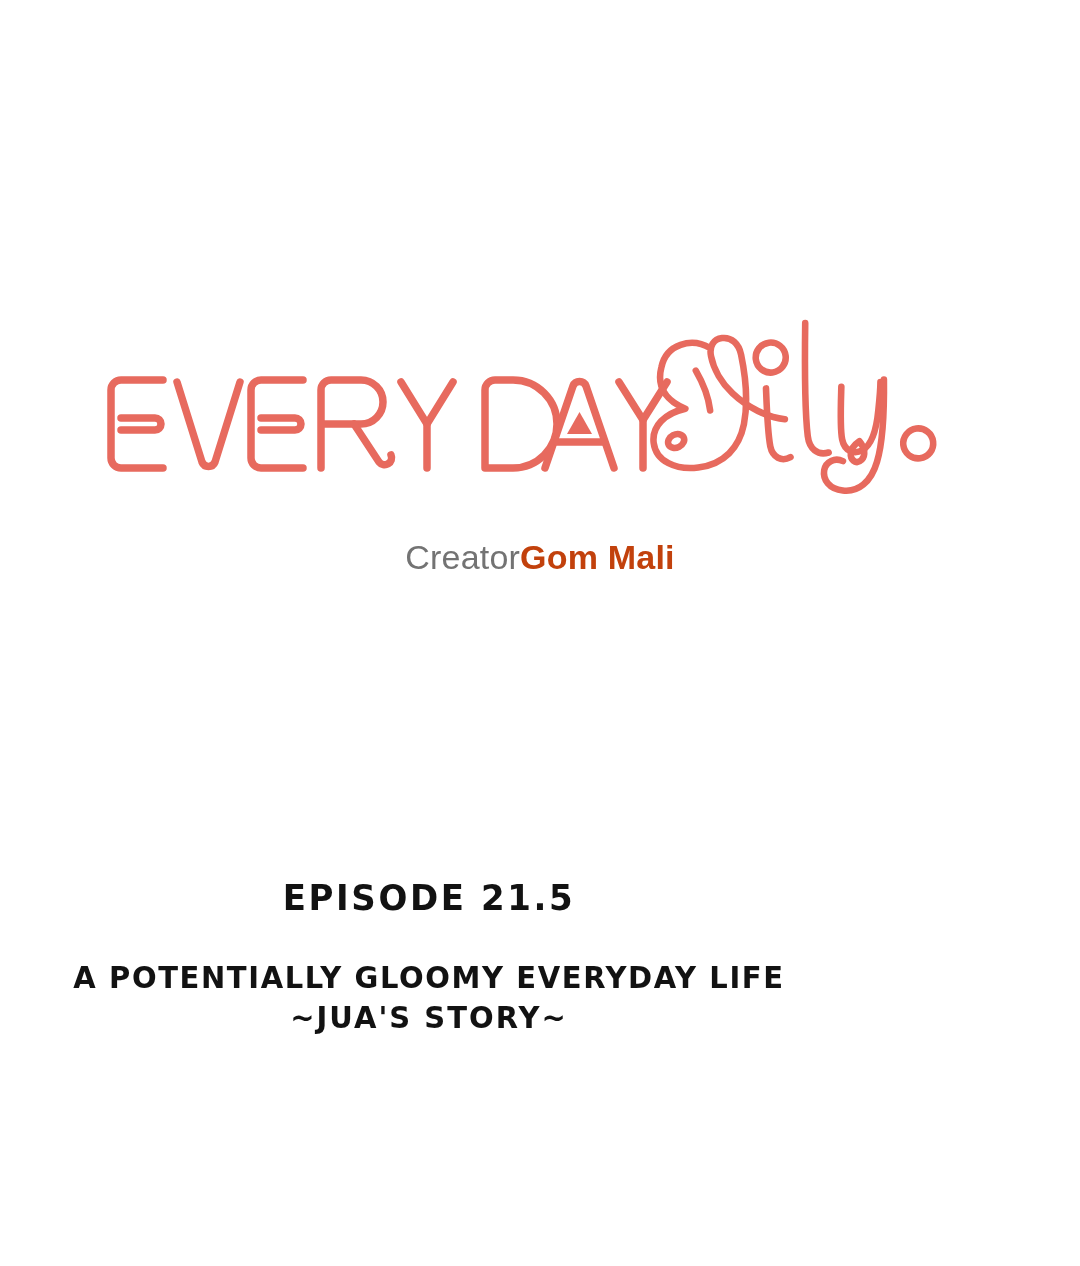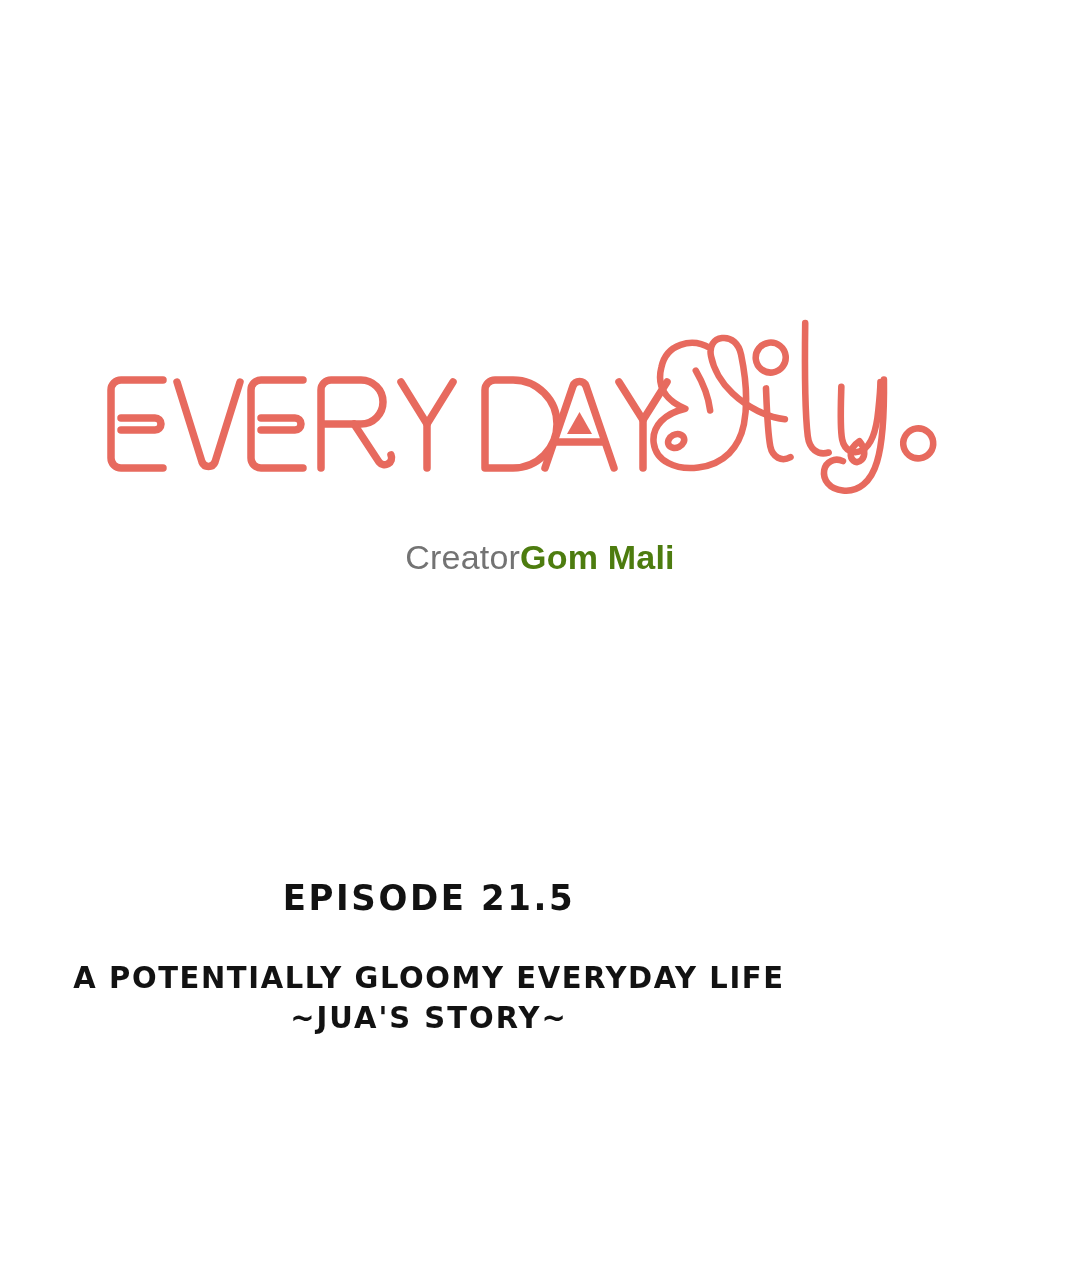--- a/index.html
+++ b/index.html
@@ -63,21 +63,21 @@
     color: #1a1a1a;
     letter-spacing: 0.2px;
     white-space: nowrap;
   }
   .creator-label {
     font-weight: 300;
     color: #737373;
   }
   .creator-name {
     font-weight: 700;
-    color: #4d7c0f;
+    color: #c2410c;
     margin-left: 0;
   }
 
   
   .episode-block {
     position: absolute;
     left: 0;
     top: 876px;
     width: 858px;
     text-align: center;

